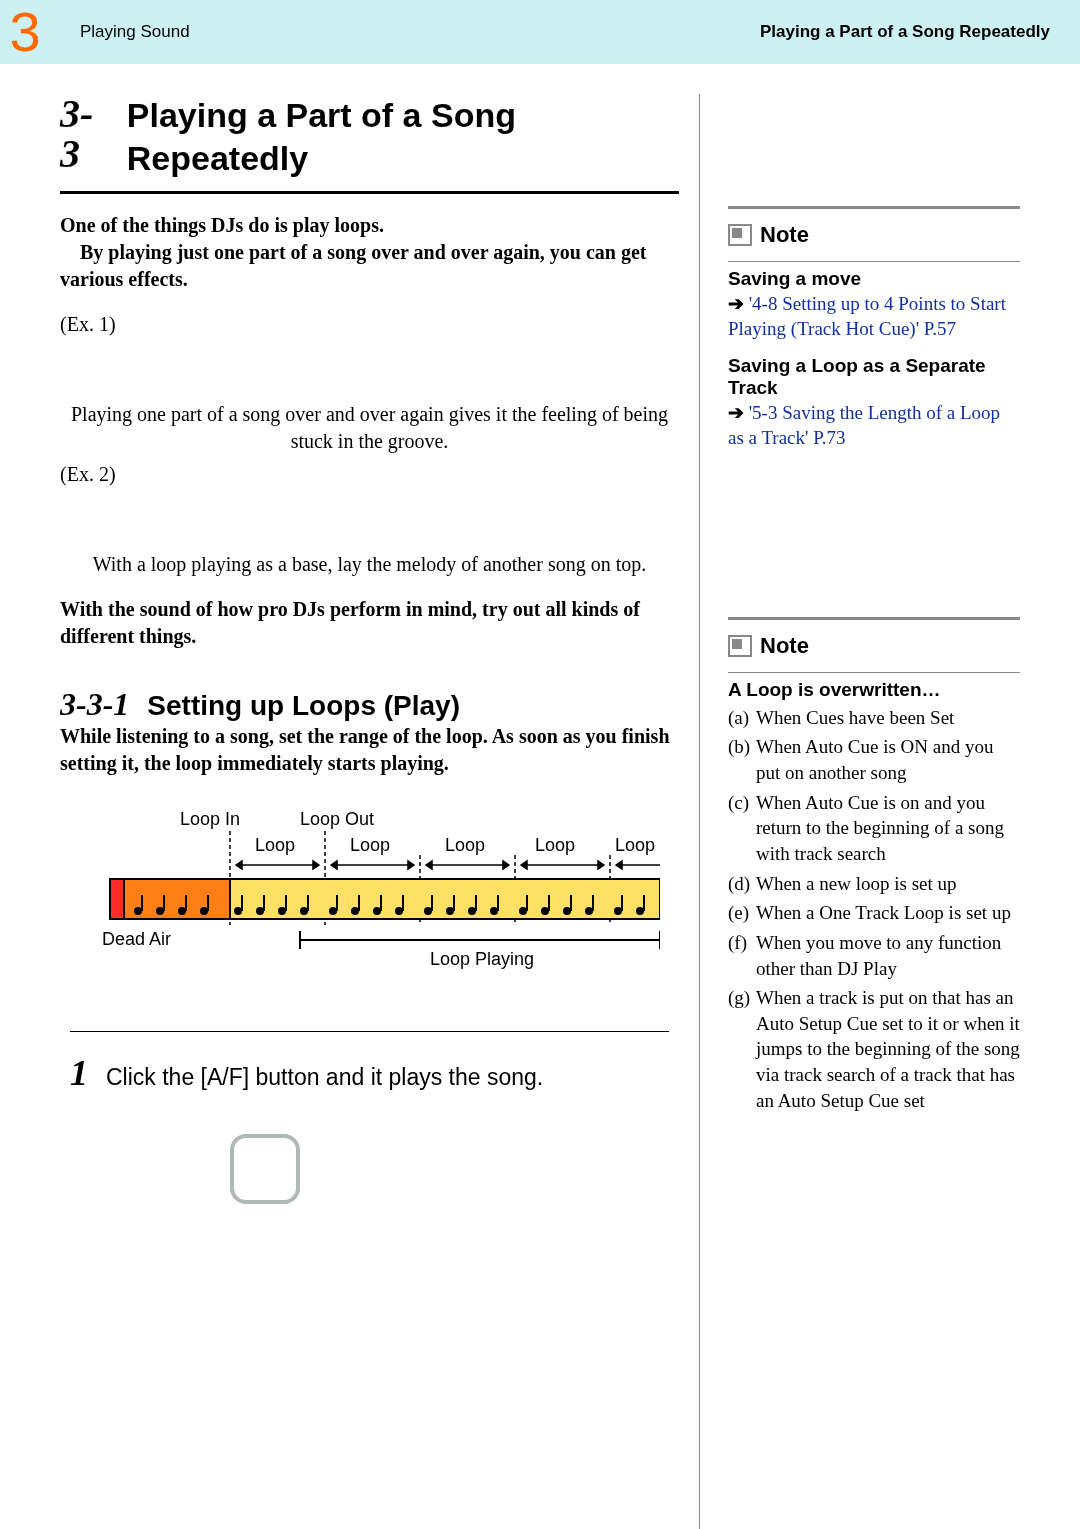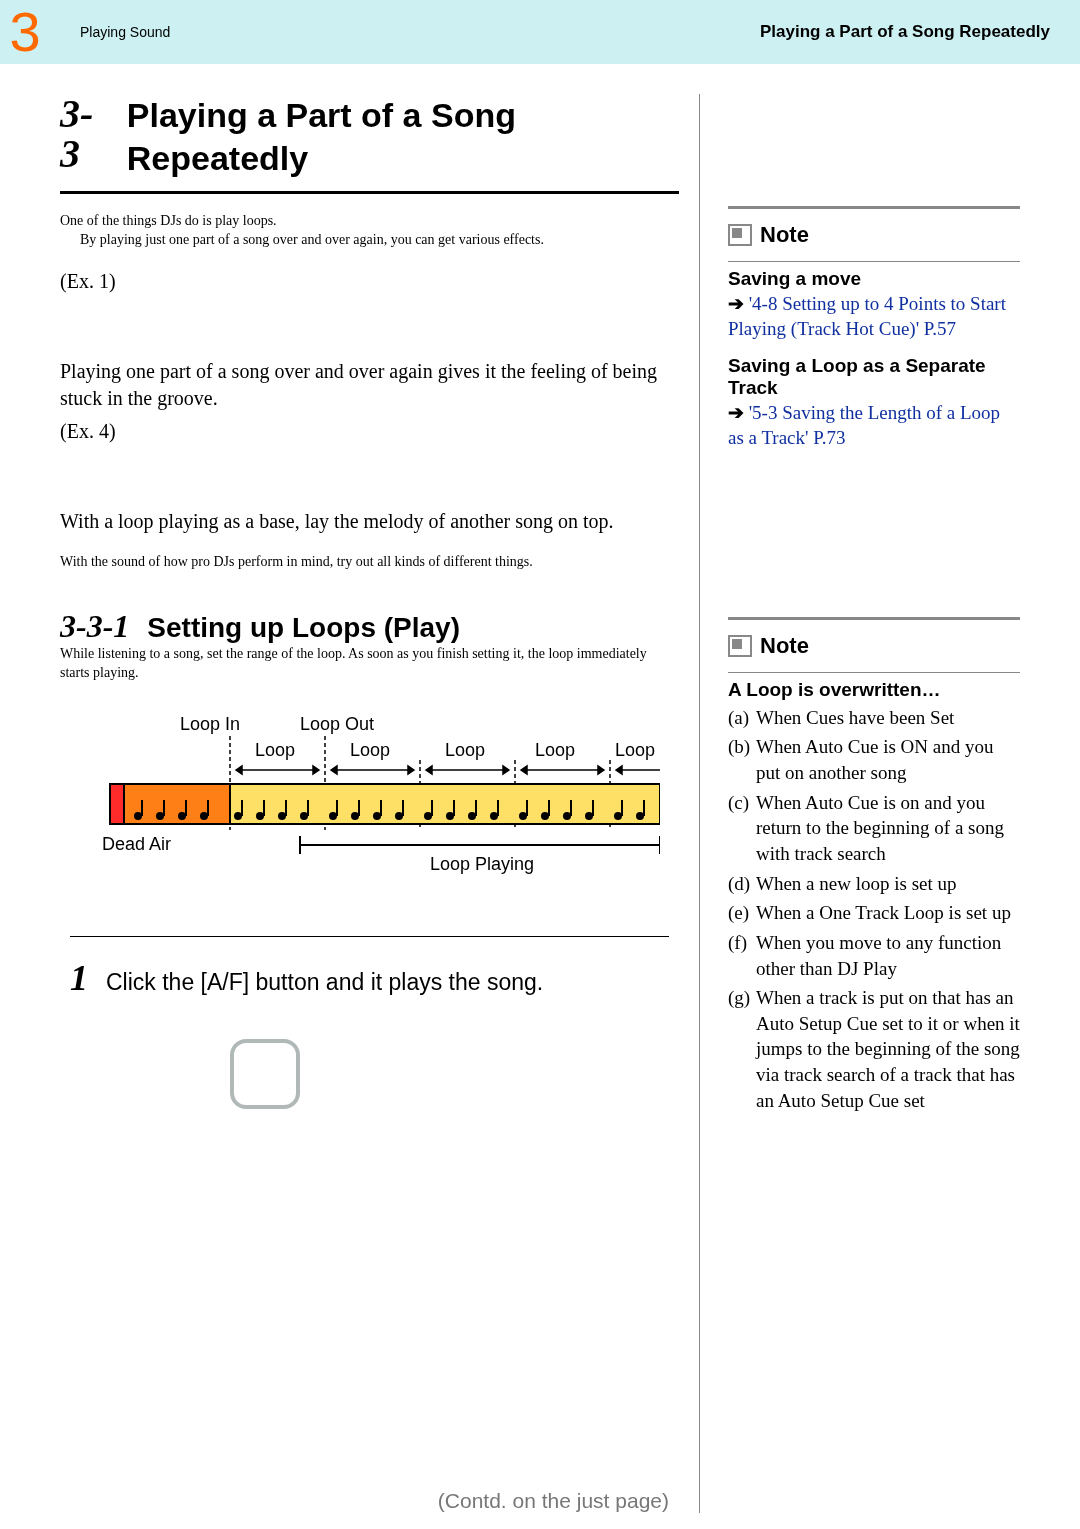--- a/index.html
+++ b/index.html
@@ -23,21 +23,21 @@
     font-size: 56px;
     color: #ff6a00;
     font-weight: normal;
     width: 50px;
     text-align: center;
     margin-right: 30px;
     line-height: 56px;
   }
   .header-left {
     font-family: Arial, Helvetica, sans-serif;
-    font-size: 14px;
+    font-size: 17px;
     flex: 1;
   }
   .header-right {
     font-family: Arial, Helvetica, sans-serif;
     font-size: 17px;
     font-weight: bold;
   }
   .page {
     display: flex;
     padding: 30px 30px 0 60px;
@@ -67,35 +67,36 @@
     margin-right: 16px;
     line-height: 1;
   }
   .sec-title {
     font-family: Arial, Helvetica, sans-serif;
     font-size: 34px;
     font-weight: bold;
     line-height: 1.25;
   }
   .body-text {
-    font-size: 14px;
+    font-size: 20px;
     line-height: 1.35;
     margin-bottom: 18px;
+    font-weight: bold;
   }
   .body-text .indent { text-indent: 20px; display:block;}
   .ex-list { margin-bottom: 18px; }
   .ex-row {
     display: flex;
     font-size: 20px;
     line-height: 1.35;
     margin-bottom: 6px;
     flex-direction: column;
   }
   .ex-label { width: 90px; flex: 0 0 90px; }
-  .ex-text { flex: 1; }
+  .ex-text { flex: 1; text-align: center; }
   .subsec-wrap { margin-top: 36px; }
   .subsec-head { display:flex; align-items: baseline; }
   .subsec-num {
     font-style: italic;
     font-weight: bold;
     font-size: 32px;
     margin-right: 18px;
   }
   .subsec-title {
     font-family: Arial, Helvetica, sans-serif;
@@ -232,21 +233,21 @@
       <span>One of the things DJs do is play loops.</span><br>
       <span class="indent">By playing just one part of a song over and over again, you can get various effects.</span>
     </div>
 
     <div class="ex-list">
       <div class="ex-row">
         <div class="ex-label">(Ex. 1)</div>
         <div class="ex-text">Playing one part of a song over and over again gives it the feeling of being stuck in the groove.</div>
       </div>
       <div class="ex-row">
-        <div class="ex-label">(Ex. 4)</div>
+        <div class="ex-label">(Ex. 2)</div>
         <div class="ex-text">With a loop playing as a base, lay the melody of another song on top.</div>
       </div>
     </div>
 
     <div class="body-text">With the sound of how pro DJs perform in mind, try out all kinds of different things.</div>
 
     <div class="subsec-wrap">
       <div class="subsec-head">
         <span class="subsec-num">3-3-1</span>
         <span class="subsec-title">Setting up Loops (Play)</span>

